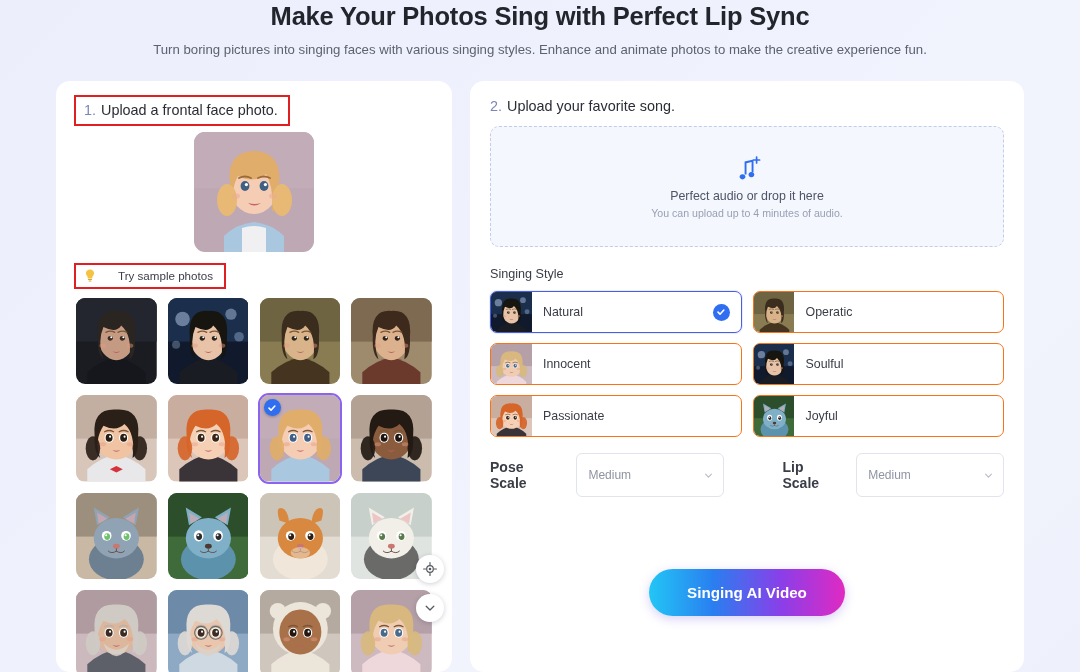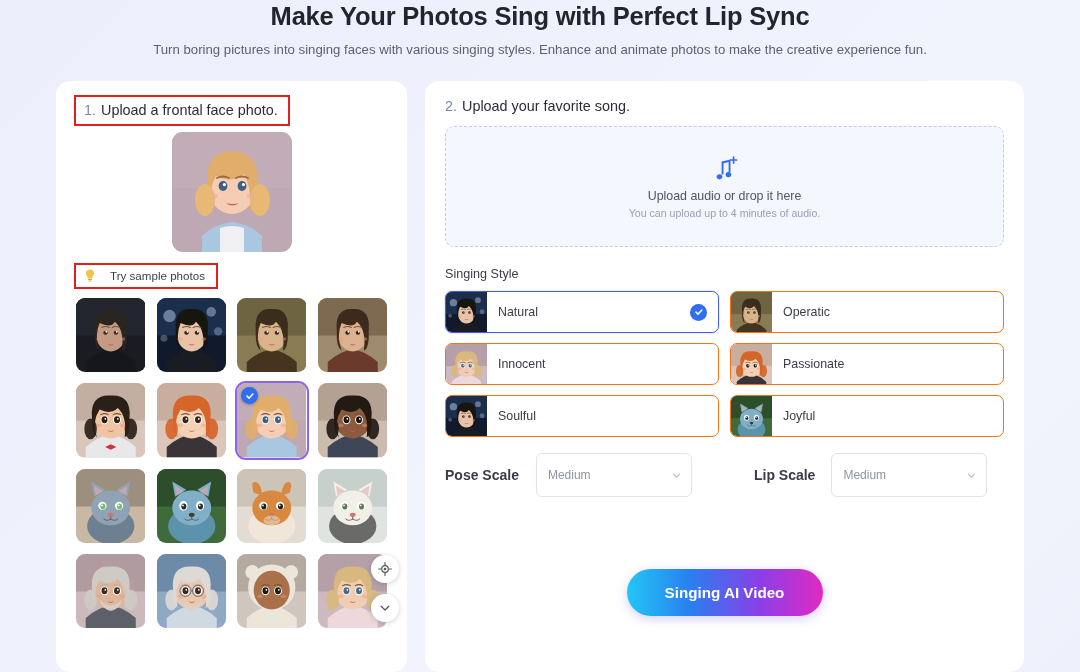--- a/index.html
+++ b/index.html
@@ -37,21 +37,21 @@
     height: 591px;
     display: flex;
     gap: 18px;
     padding: 0 56px 0 56px;
   }
   .panel {
     background: #ffffff;
     border-radius: 14px;
     position: relative;
   }
-  .panel-left { width: 351px; flex: none; padding: 16px 20px 0 20px; overflow: hidden; }
+  .panel-left { width: 396px; flex: none; padding: 16px 20px 0 20px; overflow: hidden; }
   .panel-right { flex: 1; padding: 16px 20px 0 20px; }
 
   
   .step-head {
     font-size: 14.4px;
     color: #2b2d36;
     display: inline-block;
     white-space: nowrap;
   }
   .step-num { color: #7b86b8; margin-right: 5px; }
@@ -75,21 +75,21 @@
     overflow: hidden;
     position: relative;
   }
 
   
   .try-row { margin-top: 13px; }
   .try-box {
     outline: 2px solid #e02020;
     display: inline-flex;
     align-items: center;
-    gap: 14px;
+    gap: 22px;
     padding: 4px 11px 5px 8px;
   }
   .try-label { font-size: 11.6px; color: #3c3f49; }
   .bulb { width: 12px; height: 13px; display: block; }
 
   
   .samples {
     margin-top: 11px;
     display: grid;
     grid-template-columns: repeat(4, 1fr);
@@ -667,21 +667,21 @@
       <span class="step-num">2.</span><span>Upload your favorite song.</span>
     </span>
 
     <div class="dropzone">
       <svg class="dz-icon" width="27" height="25" viewBox="0 0 27 25">
         <path d="M8.5 19.2 a2.9 2.6 0 1 0 0.01 0 Z" fill="#2f6ef0"></path>
         <path d="M17.4 17.0 a2.9 2.6 0 1 0 0.01 0 Z" fill="#2f6ef0"></path>
         <path d="M10.6 19.4 L10.6 6.6 L19.5 4.4 L19.5 17.2 L17.6 17.2 L17.6 7.0 L12.5 8.3 L12.5 19.4 Z" fill="#2f6ef0"></path>
         <path d="M22.6 2.0 L22.6 8.0 M19.6 5.0 L25.6 5.0" stroke="#2f6ef0" stroke-width="1.7" stroke-linecap="round"></path>
       </svg>
-      <div class="dz-main">Upload audio or drop it here</div>
+      <div class="dz-main">Perfect audio or drop it here</div>
       <div class="dz-sub">You can upload up to 4 minutes of audio.</div>
     </div>
 
     <div class="section-label">Singing Style</div>
 
     <div class="style-grid">
 
     <div class="style-card active">
           <div class="style-thumb">
        <svg class="art" viewBox="0 0 100 107" preserveAspectRatio="none">
@@ -754,20 +754,45 @@
               <path d="M45 68 Q50 72.5 55 68 Q50 70 45 68 Z" fill="#bc5f66"></path>
               <ellipse cx="33" cy="61" rx="4" ry="2.6" fill="#e79c86" opacity=".45"></ellipse>
               <ellipse cx="67" cy="61" rx="4" ry="2.6" fill="#e79c86" opacity=".45"></ellipse>
             </svg>
      </div>
      <span class="style-name">Innocent</span>
         </div>
         <div class="style-card">
           <div class="style-thumb">
        <svg class="art" viewBox="0 0 100 107" preserveAspectRatio="none">
+              <rect width="100" height="107" fill="#101a2c"></rect>
+              <rect width="100" height="54" fill="#1b2f4d"></rect>
+              <circle cx="18" cy="26" r="9" fill="#cfe2ff" opacity=".45"></circle>
+              <circle cx="78" cy="20" r="7" fill="#cfe2ff" opacity=".4"></circle>
+              <circle cx="88" cy="48" r="6" fill="#b9d4f7" opacity=".35"></circle>
+              <circle cx="10" cy="58" r="5" fill="#b9d4f7" opacity=".3"></circle>
+              <path d="M14 107 L14 92 Q32 76 50 74 Q68 76 86 92 L86 107 Z" fill="#1a1c24"></path>
+              <ellipse cx="50" cy="50" rx="22" ry="27" fill="#e8c3a8"></ellipse>
+              <path d="M27 48 Q24 14 50 16 Q76 14 73 48 Q74 72 66 76 Q70 46 56 34 Q50 44 34 36 Q26 54 34 76 Q26 70 27 48 Z" fill="#17150f"></path>
+              <ellipse cx="42.5" cy="50" rx="3.2" ry="2.9" fill="#2b211a"></ellipse>
+              <ellipse cx="57.5" cy="50" rx="3.2" ry="2.9" fill="#2b211a"></ellipse>
+              <circle cx="43.7" cy="48.6" r="1.3" fill="#fff"></circle>
+              <circle cx="58.7" cy="48.6" r="1.3" fill="#fff"></circle>
+              <path d="M37 42.5 Q42.5 39.5 48 42.5" stroke="#7a5636" stroke-width="1.6" fill="none" stroke-linecap="round"></path>
+              <path d="M52 42.5 Q57.5 39.5 63 42.5" stroke="#7a5636" stroke-width="1.6" fill="none" stroke-linecap="round"></path>
+              <path d="M45 66 Q50 70.5 55 66 Q50 68 45 66 Z" fill="#bc5f66"></path>
+              <ellipse cx="33" cy="59" rx="4" ry="2.6" fill="#e79c86" opacity=".45"></ellipse>
+              <ellipse cx="67" cy="59" rx="4" ry="2.6" fill="#e79c86" opacity=".45"></ellipse>
+            </svg>
+     </div>
+     <span class="style-name">Soulful</span>
+        </div>
+        <div class="style-card">
+          <div class="style-thumb">
+       <svg class="art" viewBox="0 0 100 107" preserveAspectRatio="none">
               <rect width="100" height="107" fill="#dcc6ba"></rect>
               <rect width="100" height="54" fill="#c9ad9e"></rect>
               <path d="M14 107 L14 92 Q32 76 50 74 Q68 76 86 92 L86 107 Z" fill="#3a3338"></path>
               <ellipse cx="50" cy="52" rx="26" ry="28" fill="#f6d0b4"></ellipse>
               <path d="M23 50 Q20 16 50 18 Q80 16 77 50 Q78 74 70 78 Q74 48 60 36 Q50 46 34 38 Q22 56 30 78 Q22 72 23 50 Z" fill="#d6652a"></path>
               <ellipse cx="21" cy="66" rx="9" ry="15" fill="#d6652a" opacity=".92"></ellipse>
               <ellipse cx="79" cy="66" rx="9" ry="15" fill="#d6652a" opacity=".92"></ellipse>
               <ellipse cx="41" cy="53" rx="5.699999999999999" ry="6.2" fill="#fff"></ellipse>
               <ellipse cx="59" cy="53" rx="5.699999999999999" ry="6.2" fill="#fff"></ellipse>
               <ellipse cx="41" cy="53" rx="4.3" ry="5" fill="#3a2415"></ellipse>
@@ -775,45 +800,20 @@
               <circle cx="42.2" cy="51.6" r="1.3" fill="#fff"></circle>
               <circle cx="60.2" cy="51.6" r="1.3" fill="#fff"></circle>
               <path d="M35.5 45.5 Q41 42.5 46.5 45.5" stroke="#7a5636" stroke-width="1.6" fill="none" stroke-linecap="round"></path>
               <path d="M53.5 45.5 Q59 42.5 64.5 45.5" stroke="#7a5636" stroke-width="1.6" fill="none" stroke-linecap="round"></path>
               <path d="M45 68 Q50 72.5 55 68 Q50 70 45 68 Z" fill="#bc5f66"></path>
               <ellipse cx="33" cy="61" rx="4" ry="2.6" fill="#e79c86" opacity=".45"></ellipse>
               <ellipse cx="67" cy="61" rx="4" ry="2.6" fill="#e79c86" opacity=".45"></ellipse>
             </svg>
      </div>
      <span class="style-name">Passionate</span>
-        </div>
-        <div class="style-card">
-          <div class="style-thumb">
-       <svg class="art" viewBox="0 0 100 107" preserveAspectRatio="none">
-              <rect width="100" height="107" fill="#101a2c"></rect>
-              <rect width="100" height="54" fill="#1b2f4d"></rect>
-              <circle cx="18" cy="26" r="9" fill="#cfe2ff" opacity=".45"></circle>
-              <circle cx="78" cy="20" r="7" fill="#cfe2ff" opacity=".4"></circle>
-              <circle cx="88" cy="48" r="6" fill="#b9d4f7" opacity=".35"></circle>
-              <circle cx="10" cy="58" r="5" fill="#b9d4f7" opacity=".3"></circle>
-              <path d="M14 107 L14 92 Q32 76 50 74 Q68 76 86 92 L86 107 Z" fill="#1a1c24"></path>
-              <ellipse cx="50" cy="50" rx="22" ry="27" fill="#e8c3a8"></ellipse>
-              <path d="M27 48 Q24 14 50 16 Q76 14 73 48 Q74 72 66 76 Q70 46 56 34 Q50 44 34 36 Q26 54 34 76 Q26 70 27 48 Z" fill="#17150f"></path>
-              <ellipse cx="42.5" cy="50" rx="3.2" ry="2.9" fill="#2b211a"></ellipse>
-              <ellipse cx="57.5" cy="50" rx="3.2" ry="2.9" fill="#2b211a"></ellipse>
-              <circle cx="43.7" cy="48.6" r="1.3" fill="#fff"></circle>
-              <circle cx="58.7" cy="48.6" r="1.3" fill="#fff"></circle>
-              <path d="M37 42.5 Q42.5 39.5 48 42.5" stroke="#7a5636" stroke-width="1.6" fill="none" stroke-linecap="round"></path>
-              <path d="M52 42.5 Q57.5 39.5 63 42.5" stroke="#7a5636" stroke-width="1.6" fill="none" stroke-linecap="round"></path>
-              <path d="M45 66 Q50 70.5 55 66 Q50 68 45 66 Z" fill="#bc5f66"></path>
-              <ellipse cx="33" cy="59" rx="4" ry="2.6" fill="#e79c86" opacity=".45"></ellipse>
-              <ellipse cx="67" cy="59" rx="4" ry="2.6" fill="#e79c86" opacity=".45"></ellipse>
-            </svg>
-     </div>
-     <span class="style-name">Soulful</span>
         </div>
         <div class="style-card">
           <div class="style-thumb">
        <svg class="art" viewBox="0 0 100 107" preserveAspectRatio="none">
               <rect width="100" height="107" fill="#3f6a3a"></rect>
               <rect width="100" height="54" fill="#2c4e2a"></rect>
               <ellipse cx="50" cy="82" rx="34" ry="26" fill="#5d92ad"></ellipse>
               <path d="M26 40 L22 18 L42 30 Z" fill="#7fb0c8"></path>
               <path d="M74 40 L78 18 L58 30 Z" fill="#7fb0c8"></path>
               <path d="M28 38 L26 24 L39 32 Z" fill="#e8a9ad" opacity=".6"></path>

